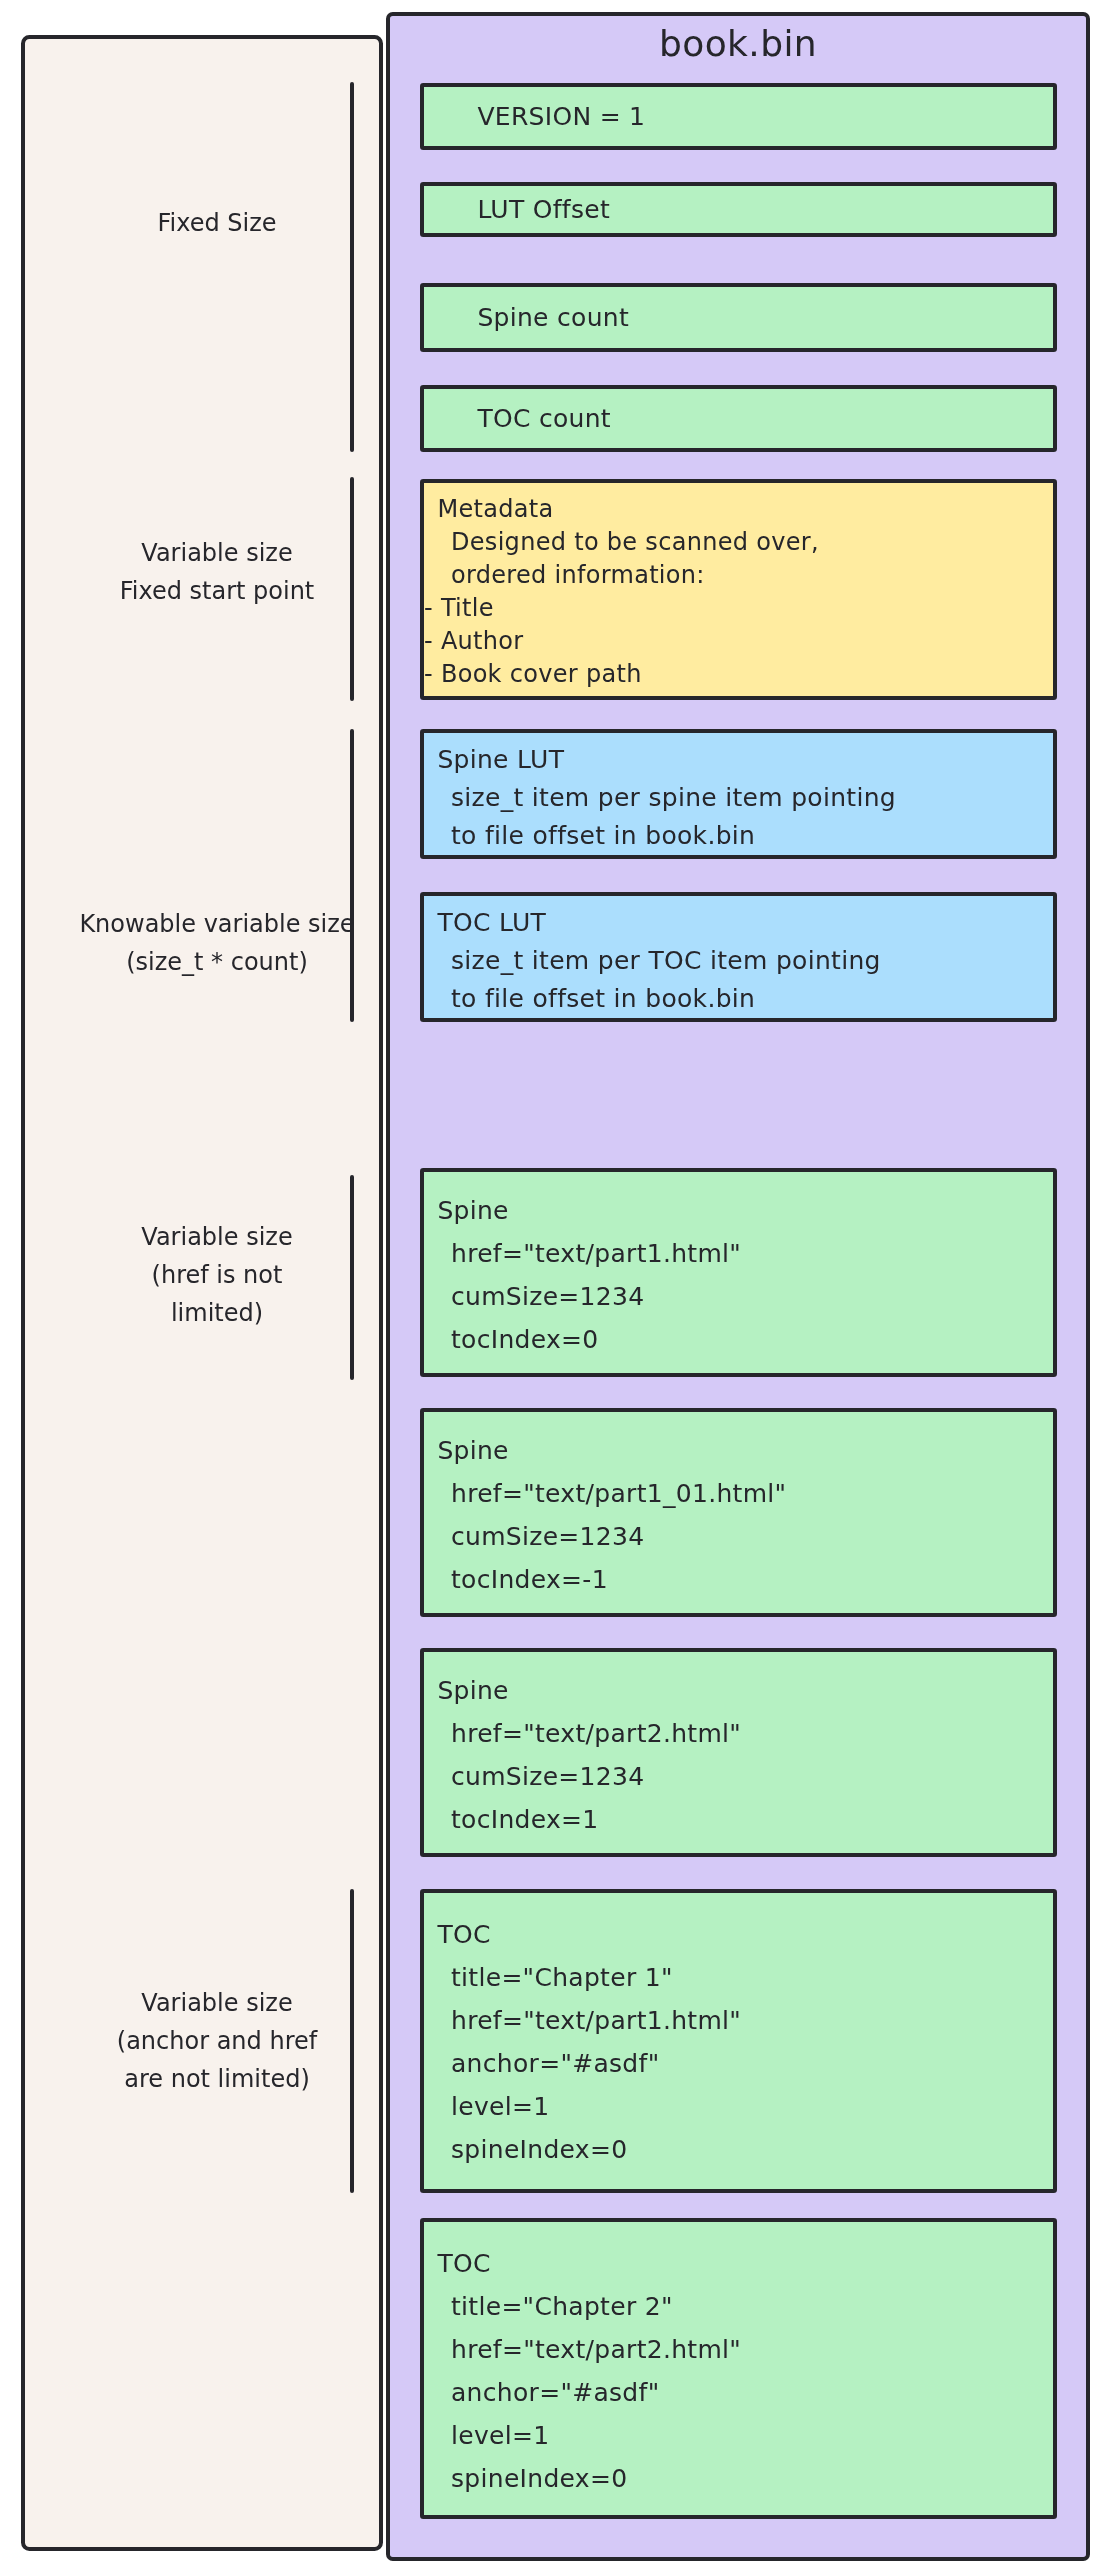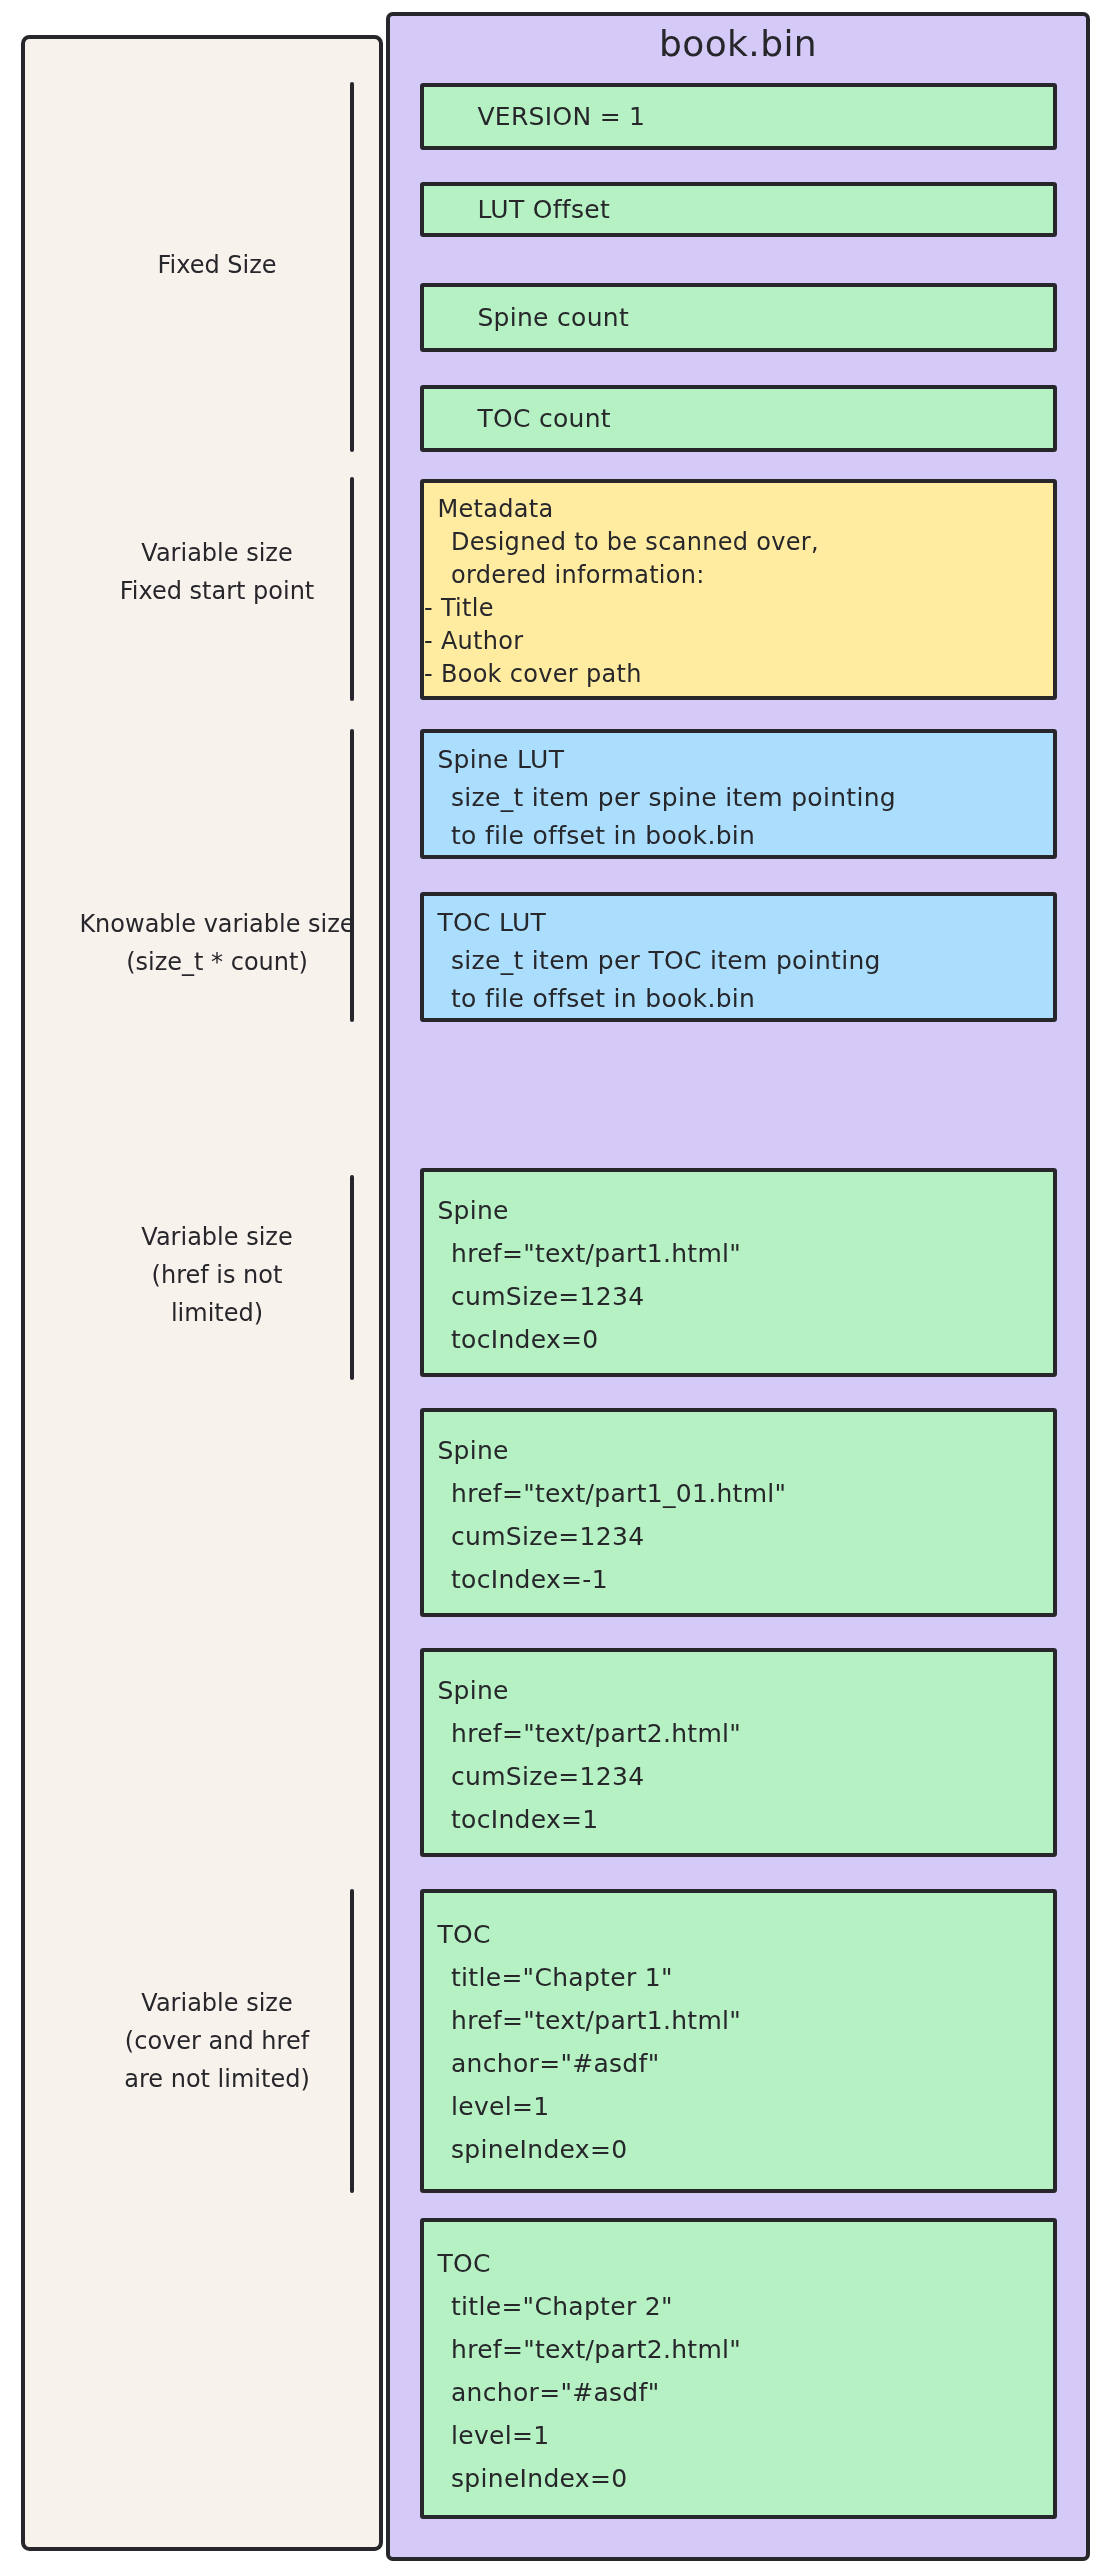--- a/index.html
+++ b/index.html
@@ -63,39 +63,39 @@
 <div class="diagram-title">book.bin</div>
 
 <div id="brackets-root">
     <div class="bracket" style="top: 82px; height: 370px;"></div>
     <div class="bracket" style="top: 477px; height: 224px;"></div>
     <div class="bracket" style="top: 729px; height: 293px;"></div>
     <div class="bracket" style="top: 1175px; height: 205px;"></div>
     <div class="bracket" style="top: 1889px; height: 304px;"></div>
   </div>
 <div id="labels-root">
-    <div class="size-label" style="top: 223px; margin-top: 42px;">
+    <div class="size-label" style="top: 223px;">
       <div class="ln">Fixed Size</div>
     </div>
     <div class="size-label" style="top: 572px;">
       <div class="ln">Variable size</div>
       <div class="ln">Fixed start point</div>
     </div>
     <div class="size-label" style="top: 943px;">
       <div class="ln">Knowable variable size</div>
       <div class="ln">(size_t * count)</div>
     </div>
     <div class="size-label" style="top: 1275px;">
       <div class="ln">Variable size</div>
       <div class="ln">(href is not</div>
       <div class="ln">limited)</div>
     </div>
     <div class="size-label" style="top: 2041px;">
       <div class="ln">Variable size</div>
-      <div class="ln">(cover and href</div>
+      <div class="ln">(anchor and href</div>
       <div class="ln">are not limited)</div>
     </div>
   </div>
 <div id="blocks-root">
     <div class="box c-green g-field" style="top: 83px; height: 67px;">
       <div class="ln ind-0">VERSION = 1</div>
     </div>
     <div class="box c-green g-field" style="top: 182px; height: 55px;">
       <div class="ln ind-0">LUT Offset</div>
     </div>

